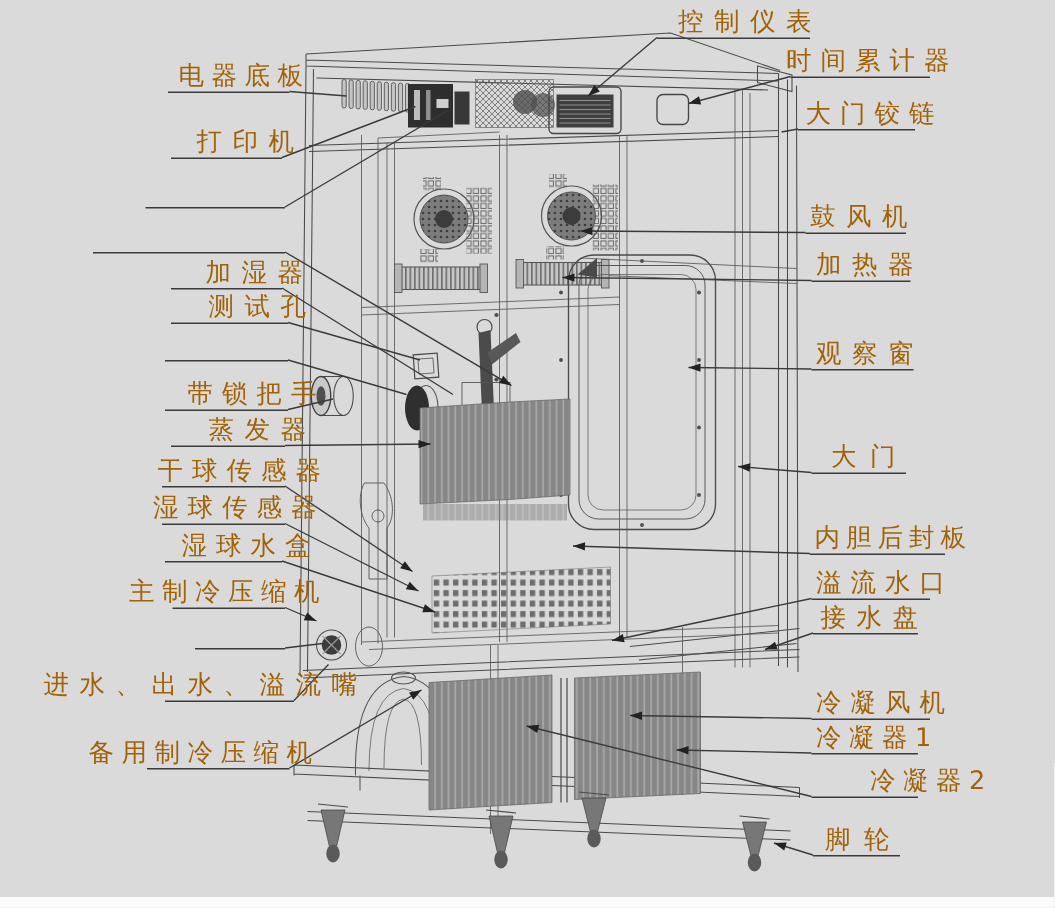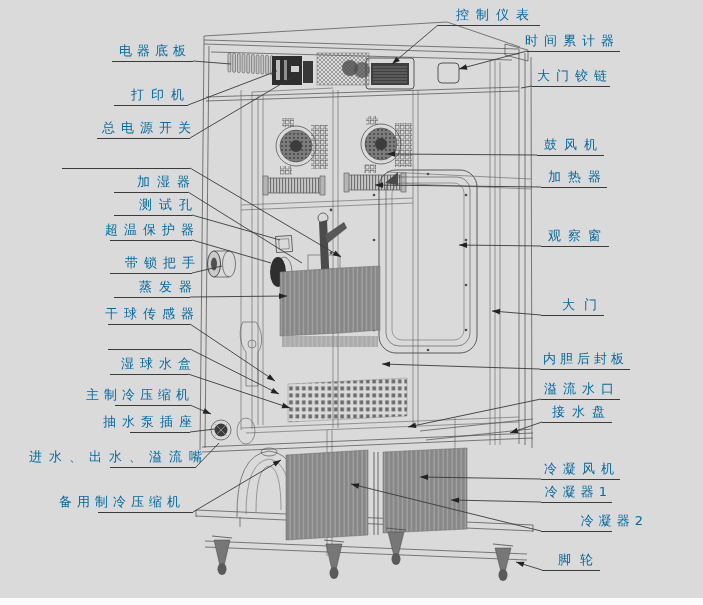--- a/index.html
+++ b/index.html
@@ -1,20 +1,20 @@
 <!DOCTYPE html>
 <html><head>
 <meta charset="utf-8">
 <style>
   html,body{margin:0;padding:0;background:#ffffff;}
   #page{position:relative;width:703px;height:605px;background:#dadada;overflow:hidden;
         font-family:"DejaVu Sans","Liberation Sans",sans-serif;}
   #wireframe{position:absolute;left:0;top:0;}
   #labels{position:absolute;left:0;top:0;width:703px;height:605px;}
-  .lbl{position:absolute;height:19px;line-height:18px;font-size:13px;color:#0369a1;white-space:nowrap;}
+  .lbl{position:absolute;height:19px;line-height:18px;font-size:17px;color:#a16207;white-space:nowrap;}
   .lbl.right{text-align:left}
   .lbl.left{text-align:right}
   .lbl.center{text-align:center}
   #bottomstrip{position:absolute;left:0;top:598px;width:703px;height:7px;background:#fbfbfb;}
 </style>
 </head>
 <body>
 
 <div id="page">
 
@@ -301,30 +301,28 @@
         <polygon points="351,484 359.4382903823578,483.2029708769388 358.0935591952444,488.6391182290996" fill="#222" stroke="none"></polygon>
         <line x1="542" y1="570.5" x2="600" y2="570.5" stroke="#3a3a3a" stroke-width="1"></line>
         <polyline points="542,570 516,562" fill="none" stroke="#3a3a3a" stroke-width="0.9"></polyline>
         <polygon points="516,562 524.4696724465207,561.6765055662787 522.8227916930305,567.0288680151217" fill="#222" stroke="none"></polygon>
       </g>
   </svg>
 
   <div id="labels">
       <div class="lbl right" style="left: 114px; width: 72px; top: 42px; letter-spacing: 5px; transform: translateX(5px);">电器底板</div>
       <div class="lbl right" style="left: 124px; width: 63px; top: 86px; letter-spacing: 7px; transform: translateX(7px);">打印机</div>
-      <div class="lbl right" style="left: 96px; width: 94px; top: 119px; letter-spacing: 6px; transform: translateX(6px);">总电源开关</div>
       <div class="lbl right" style="left: 130px; width: 58px; top: 173px; letter-spacing: 7px; transform: translateX(7px);">加湿器</div>
       <div class="lbl right" style="left: 132px; width: 58px; top: 196px; letter-spacing: 7px; transform: translateX(7px);">测试孔</div>
-      <div class="lbl right" style="left: 99px; width: 93px; top: 221px; letter-spacing: 6px; transform: translateX(6px);">超温保护器</div>
       <div class="lbl right" style="left: 119px; width: 73px; top: 254px; letter-spacing: 6px; transform: translateX(6px);">带锁把手</div>
       <div class="lbl right" style="left: 132px; width: 58px; top: 278px; letter-spacing: 7px; transform: translateX(7px);">蒸发器</div>
       <div class="lbl right" style="left: 99px; width: 91px; top: 305px; letter-spacing: 6px; transform: translateX(6px);">干球传感器</div>
+      <div class="lbl right" style="left: 96px; width: 94px; top: 330px; letter-spacing: 6px; transform: translateX(6px);">湿球传感器</div>
       <div class="lbl right" style="left: 115px; width: 73px; top: 355px; letter-spacing: 6px; transform: translateX(6px);">湿球水盒</div>
       <div class="lbl right" style="left: 81px; width: 107px; top: 386px; letter-spacing: 5px; transform: translateX(5px);">主制冷压缩机</div>
-      <div class="lbl right" style="left: 97px; width: 91px; top: 413px; letter-spacing: 6px; transform: translateX(6px);">抽水泵插座</div>
       <div class="lbl right" style="left: 22px; width: 172px; top: 448px; letter-spacing: 7px; transform: translateX(7px);">进水、出水、溢流嘴</div>
       <div class="lbl right" style="left: 54px; width: 136px; top: 493px; letter-spacing: 5px; transform: translateX(5px);">备用制冷压缩机</div>
       <div class="lbl center" style="left: 452px; width: 88px; top: 6px; letter-spacing: 7px;">控制仪表</div>
       <div class="lbl center" style="left: 524px; width: 97px; top: 32px; letter-spacing: 6px;">时间累计器</div>
       <div class="lbl left" style="left: 537px; width: 75px; top: 67px; letter-spacing: 6px;">大门铰链</div>
       <div class="lbl left" style="left: 540px; width: 64px; top: 136px; letter-spacing: 7px;">鼓风机</div>
       <div class="lbl left" style="left: 544px; width: 64px; top: 168px; letter-spacing: 7px;">加热器</div>
       <div class="lbl left" style="left: 544px; width: 64px; top: 227px; letter-spacing: 7px;">观察窗</div>
       <div class="lbl left" style="left: 544px; width: 62px; top: 296px; letter-spacing: 9px;">大门</div>
       <div class="lbl left" style="left: 543px; width: 85px; top: 350px; letter-spacing: 4px;">内胆后封板</div>

